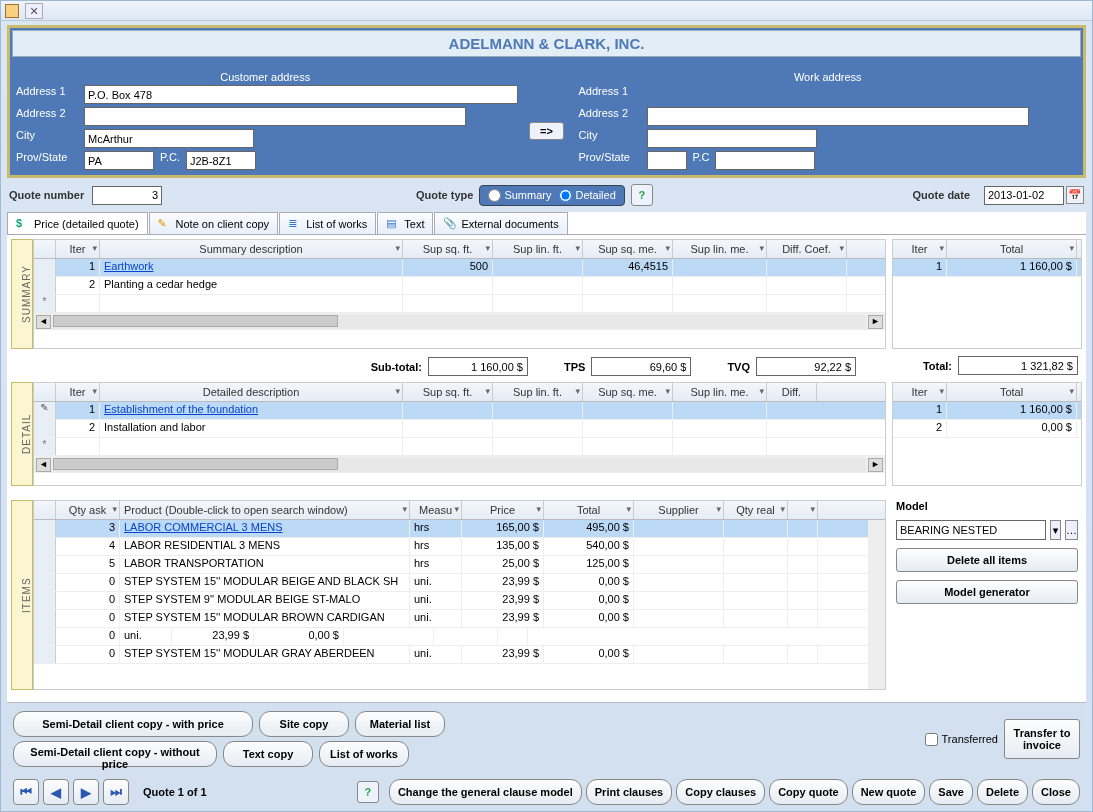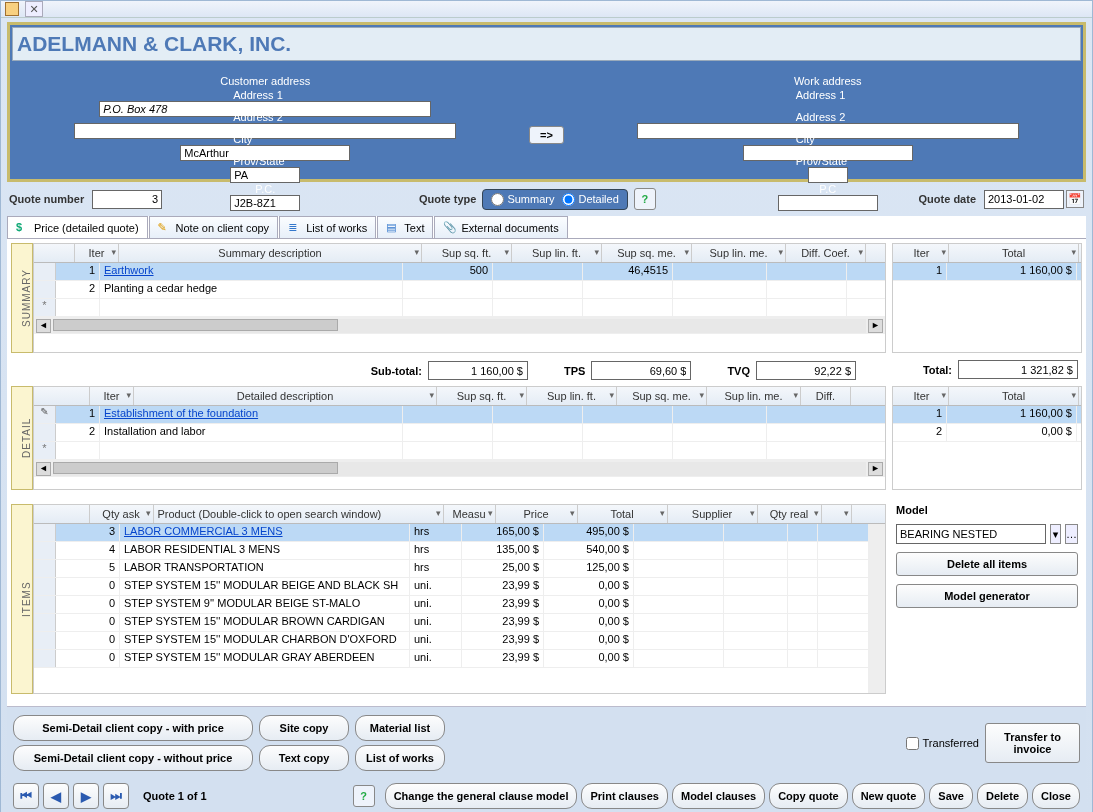--- a/index.html
+++ b/index.html
@@ -5,27 +5,27 @@
 * { box-sizing: border-box; margin: 0; padding: 0; font-family: Tahoma, Arial, sans-serif; font-size: 11px; }
 body { background: #fff; width: 1093px; height: 812px; overflow: hidden; position: relative; }
 .window { border: 1px solid #9fb8d4; width: 1093px; height: 812px; display: flex; flex-direction: column; }
 .titlebar { background: linear-gradient(#f0f4fb,#dde7f5); height: 22px; border-bottom: 1px solid #bcc; display: flex; align-items: center; padding: 0 4px; }
 .form-icon { width: 14px; height: 14px; background: #f8d080; border: 1px solid #a07030; margin-right: 6px; }
 .titlebar-title { flex: 1; color: #333; }
 .titlebar-close { width: 18px; height: 16px; border: 1px solid #aab; text-align: center; line-height: 14px; color: #555; background: #eef; }
 .content { flex: 1; background: linear-gradient(#dbe6f4,#d3e0f0); padding: 4px 6px 0 6px; display: flex; flex-direction: column; }
 
 .header-box { background: #4e79b6; border: 3px solid #c8bb6c; padding: 2px; }
-.company { background: #e3edf5; text-align: left; font-weight: bold; font-size: 21px; color: #4e79b6; padding: 4px; border: 1px solid #9ab; }
+.company { background: #e3edf5; text-align: center; font-weight: bold; font-size: 15px; color: #4e79b6; padding: 4px; border: 1px solid #9ab; }
 .address-row { display: flex; margin-top: 12px; }
 .address-block { flex: 1; }
 .section-title { text-align: center; color: #fff; padding: 2px 0; }
 .copy-btn-col { width: 56px; display: flex; align-items: center; justify-content: center; padding-top: 20px; }
 .copy-btn { background: #eef3fb; border: 1px solid #888; border-radius: 3px; padding: 2px 10px; font-weight: bold; }
-.field-row { display: flex; align-items: center; height: 22px; flex-direction: column; }
+.field-row { display: flex; align-items: flex-start; height: 22px; }
 .fld-label { color: #fff; width: 72px; padding-left: 4px; }
 .fld-label2 { color:#fff; padding: 0 6px; }
 input.fld { background: #fff; border: 1px solid #666; height: 19px; padding: 1px 3px; }
 
 .meta-row { display: flex; align-items: center; padding: 6px 2px; font-weight: bold; color: #333; }
 .meta-row .spacer { flex: 1; }
 .small-input { width: 70px; text-align: right; background: #fff; border: 1px solid #666; height: 19px; padding: 1px 3px; font-weight: normal; }
 .qtype-box { display: inline-flex; background: #4e79b6; border: 1px solid #345; border-radius: 4px; padding: 3px 8px; margin: 0 6px; align-items: center; gap: 8px; color: #fff; font-weight: normal; }
 .qtype-box label { display: flex; align-items: center; gap: 3px; }
 .help-btn { width: 22px; height: 22px; background: #eef3fb; border: 1px solid #888; border-radius: 3px; text-align: center; line-height: 20px; color: #2a4; font-weight: bold; margin-right: 6px; }
@@ -42,21 +42,21 @@
 .text-icon { color: #37c; }
 .clip-icon { color: #888; }
 
 .main-tab-body { background: #fff; flex: 1; padding: 4px 4px 12px 4px; display: flex; flex-direction: column; gap: 4px; overflow: hidden; }
 
 .grid-section { display: flex; }
 .vtab { width: 22px; writing-mode: vertical-lr; text-orientation: mixed; transform: rotate(180deg); background: #fbf5d0; border: 1px solid #c8bb6c; text-align: center; font-size: 10px; letter-spacing: 1px; color: #666; padding: 4px 0; }
 .grid-wrap { flex: 1; display: flex; flex-direction: column; border: 1px solid #ccc; }
 .grid-right { width: 190px; margin-left: 6px; display: flex; flex-direction: column; }
 
-.grid-head { display: flex; background: linear-gradient(#f4f7fb,#e4ecf5); border-bottom: 1px solid #bbb; justify-content: center; }
+.grid-head { display: flex; background: linear-gradient(#f4f7fb,#e4ecf5); border-bottom: 1px solid #bbb; }
 .gh { border-right: 1px solid #ccc; padding: 3px 4px; text-align: center; position: relative; color: #333; }
 .gh .drop { position: absolute; right: 2px; top: 3px; color: #666; font-size: 9px; }
 .grid-body { overflow: hidden; background: #fff; }
 .gr { display: flex; border-bottom: 1px solid #eee; height: 18px; align-items: stretch; }
 .gr.selected { background: #bcd9f5; }
 .gc { border-right: 1px solid #eee; padding: 1px 4px; overflow: hidden; white-space: nowrap; }
 .gc.num { text-align: right; }
 .gc.link { color: #0645cc; text-decoration: underline; }
 .row-sel { width: 22px; background: #e8eef6; border-right: 1px solid #ccc; text-align: center; font-size: 10px; color: #555; }
 .star { width: 22px; background: #e8eef6; border-right: 1px solid #ccc; text-align: center; color: #777; }
@@ -76,21 +76,21 @@
 .model-row { display: flex; gap: 4px; }
 .model-select { flex: 1; border: 1px solid #666; height: 20px; padding: 1px 3px; }
 .model-dots { width: 22px; border: 1px solid #888; background: #eef; }
 .model-btn { border: 1px solid #888; background: linear-gradient(#fdfdfd,#e6ecf3); padding: 5px; font-weight: bold; border-radius: 3px; }
 
 .bottom-buttons { display: flex; padding: 8px 6px; gap: 6px; align-items: center; background: #d3e0f0; border-top: 1px solid #bbc; flex-wrap: wrap; }
 .bb { background: linear-gradient(#fdfdfd,#e6ecf3); border: 1px solid #888; border-radius: 11px; padding: 4px 8px; font-weight: bold; height: 26px; }
 .bb-col { display: flex; flex-direction: column; gap: 4px; }
 .bb-row { display: flex; gap: 6px; }
 .transferred { display: flex; gap: 4px; margin-left: auto; }
-.transfer-btn { width: 95px; height: 40px; background: linear-gradient(#fdfdfd,#e6ecf3); border: 1px solid #888; border-radius: 3px; font-weight: bold; text-align: center; padding: 4px; }
+.transfer-btn { width: 76px; height: 40px; background: linear-gradient(#fdfdfd,#e6ecf3); border: 1px solid #888; border-radius: 3px; font-weight: bold; text-align: center; padding: 4px; }
 
 .nav-bar { display: flex; align-items: center; padding: 4px 6px 6px 6px; gap: 4px; background: #d3e0f0; }
 .nav-btn { width: 26px; height: 26px; background: linear-gradient(#fdfdfd,#e6ecf3); border: 1px solid #888; border-radius: 4px; color: #2a5ab0; font-weight: bold; font-size: 13px; display:flex; align-items:center; justify-content:center; }
 .nav-lbl { font-weight: bold; margin: 0 10px; }
 
 .w-rowsel{width:22px}.w-item{width:44px}.w-sdesc{width:303px}.w-sq{width:90px}.w-lin{width:90px}.w-sqm{width:90px}.w-linm{width:94px}.w-diff{width:80px}
 .w-item2{width:54px}.w-tot{width:130px}
 .w-qty{width:64px}.w-prod{width:290px}.w-meas{width:52px}.w-price{width:82px}.w-total{width:90px}.w-supp{width:90px}.w-qr{width:64px}.w-last{width:30px}
 .vscroll { width: 17px; background: #eee; }
 </style>
@@ -105,21 +105,21 @@
 
   <div class="content">
 
     <div class="header-box">
       <div class="company">ADELMANN &amp; CLARK, INC.</div>
       <div class="address-row">
         <div class="address-block">
           <div class="section-title">Customer address</div>
           <div class="field-row">
               <div class="fld-label">Address 1</div>
-              <input class="fld" style="width: 332px; font-style: italic;" value="P.O. Box 478">
+              <input class="fld" style="width: 434px;" value="P.O. Box 478">
             </div>
           <div class="field-row">
               <div class="fld-label">Address 2</div>
               <input class="fld" style="width: 382px;" value="">
             </div>
           <div class="field-row">
               <div class="fld-label">City</div>
               <input class="fld" style="width: 170px;" value="McArthur">
             </div>
           <div class="field-row">
@@ -166,21 +166,21 @@
             <span>Summary</span>
           </label>
         <label>
             <input type="radio" name="qt" checked="" style="">
             <span>Detailed</span>
           </label>
       </div>
       <button class="help-btn">?</button>
       <div class="spacer"></div>
       <span>Quote date</span>
-      <input class="date-input" style="margin-left: 8px;" value="2013-01-02">
+      <input class="date-input" style="margin-left: 14px;" value="2013-01-02">
       <button class="cal-btn">📅</button>
     </div>
 
     <div class="tab-strip">
       <div class="tab active">
           <span class="tab-icon money-icon">$</span>
           <span>Price (detailed quote)</span>
         </div>
       <div class="tab">
           <span class="tab-icon note-icon">✎</span>
@@ -438,21 +438,20 @@
                   <div class="gc w-meas">uni.</div>
                   <div class="gc num w-price">23,99 $</div>
                   <div class="gc num w-total">0,00 $</div>
                   <div class="gc w-supp"></div>
                   <div class="gc w-qr"></div>
                   <div class="gc w-last"></div>
                 </div>
               <div class="gr">
                   <div class="row-sel"></div>
                   <div class="gc num w-qty">0</div>
-                  <div class="gc w-prod">STEP SYSTEM 15'' MODULAR CHARBON D'OXFORD</div>
                   <div class="gc w-meas">uni.</div>
                   <div class="gc num w-price">23,99 $</div>
                   <div class="gc num w-total">0,00 $</div>
                   <div class="gc w-supp"></div>
                   <div class="gc w-qr"></div>
                   <div class="gc w-last"></div>
                 </div>
               <div class="gr">
                   <div class="row-sel"></div>
                   <div class="gc num w-qty">0</div>
@@ -483,21 +482,21 @@
     </div>
 
     <div class="bottom-buttons">
       <div class="bb-col">
         <div class="bb-row">
           <button class="bb" style="width:240px">Semi-Detail client copy - with price</button>
           <button class="bb" style="width:90px">Site copy</button>
           <button class="bb" style="width:90px">Material list</button>
         </div>
         <div class="bb-row">
-          <button class="bb" style="width:240px">Semi-Detail client copy - without price</button>
+          <button class="bb" style="width:204px">Semi-Detail client copy - without price</button>
           <button class="bb" style="width:90px">Text copy</button>
           <button class="bb" style="width:90px">List of works</button>
         </div>
       </div>
       <label class="transferred">
           <input type="checkbox" style="">
           <span>Transferred</span>
         </label>
       <button class="transfer-btn">Transfer to invoice</button>
     </div>
@@ -505,21 +504,21 @@
     <div class="nav-bar">
       <button class="nav-btn">⏮</button>
       <button class="nav-btn">◀</button>
       <button class="nav-btn">▶</button>
       <button class="nav-btn">⏭</button>
       <span class="nav-lbl">Quote 1 of 1</span>
       <div style="flex:1"></div>
       <button class="help-btn">?</button>
       <button class="bb">Change the general clause model</button>
       <button class="bb">Print clauses</button>
-      <button class="bb">Model clauses</button>
+      <button class="bb">Copy clauses</button>
       <button class="bb">Copy quote</button>
       <button class="bb">New quote</button>
       <button class="bb">Save</button>
       <button class="bb">Delete</button>
       <button class="bb">Close</button>
     </div>
 
   </div>
 </div>
 

